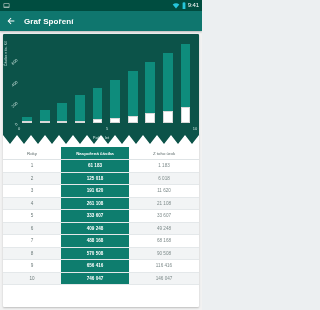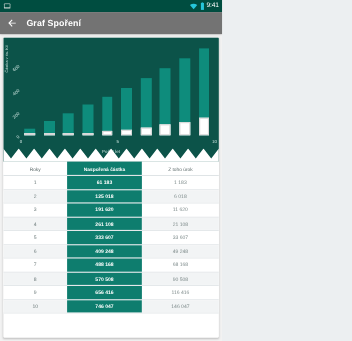--- a/index.html
+++ b/index.html
@@ -19,21 +19,21 @@
   .sb-left{display:flex;align-items:center;gap:2px;}
   .sb-spacer{flex:1;}
   .sb-right{display:flex;align-items:center;gap:2px;}
   .sb-icon{display:block;}
   .sb-time{
     color:#ffffff;font-size:6px;letter-spacing:-.1px;line-height:11px;
   }
 
   
   .appbar{
-    height:20px;background:#737373;display:flex;align-items:center;
+    height:20px;background:#0f766e;display:flex;align-items:center;
     padding:0 6px;box-sizing:border-box;gap:8px;
     box-shadow:0 1px 2px rgba(0,0,0,.25);position:relative;z-index:5;
   }
   .back{width:10px;height:10px;flex:0 0 auto;cursor:pointer;}
   .title{
     color:#ffffff;font-size:8px;font-weight:bold;letter-spacing:.1px;
     white-space:nowrap;
   }
 
   

